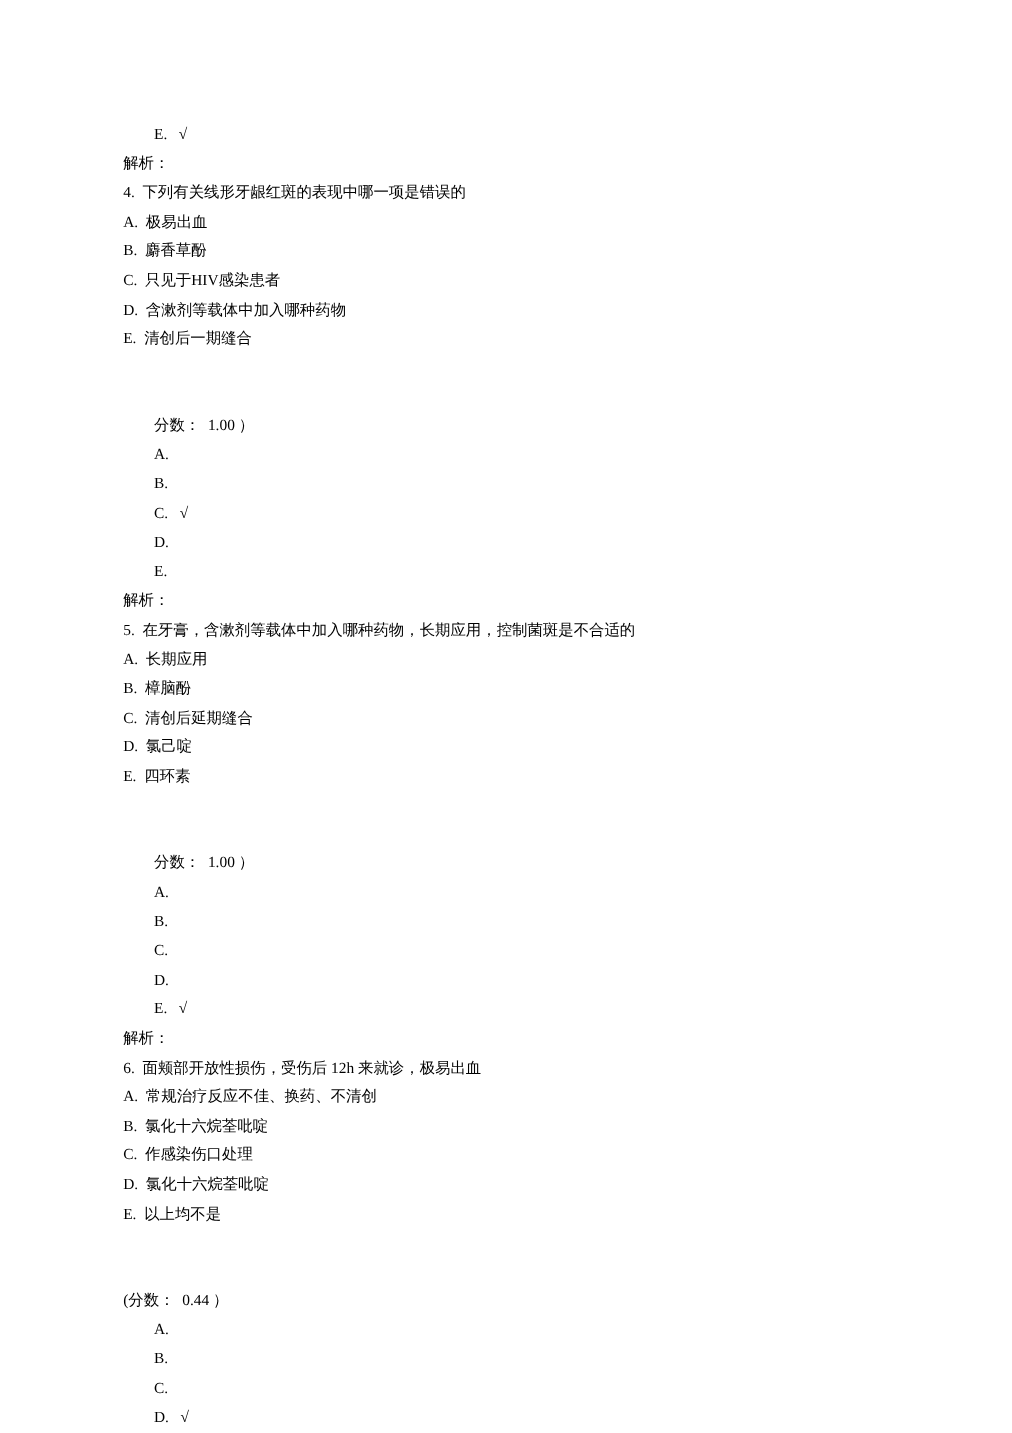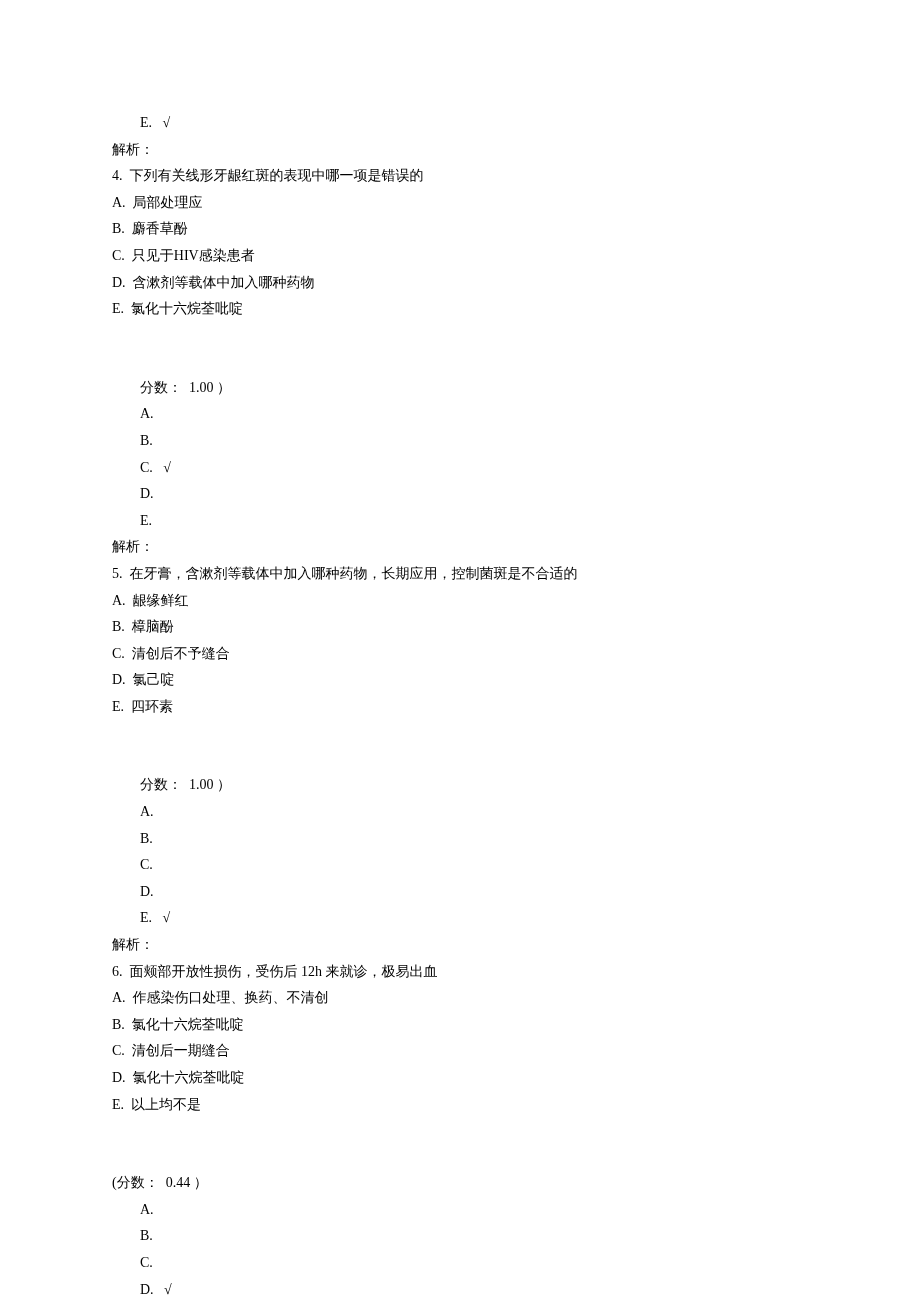--- a/index.html
+++ b/index.html
@@ -22,57 +22,57 @@
   .indent1 { padding-left: 28px; }
   .gap2 { height: 52px; }
 </style>
 </head>
 <body>
 
 <div class="line indent1">E.   √</div>
 <div class="line">解析：</div>
 
 <div class="line"><span>4.</span>  <span>下列有关线形牙龈红斑的表现中哪一项是错误的</span></div>
-<div class="line">A.  局部处理应</div>
+<div class="line">A.  极易出血</div>
 <div class="line">B.  麝香草酚</div>
 <div class="line">C.  只见于HIV感染患者</div>
 <div class="line">D.  含漱剂等载体中加入哪种药物</div>
-<div class="line">E.  氯化十六烷荃吡啶</div>
+<div class="line">E.  清创后一期缝合</div>
 
 <div class="gap2"></div>
 
 <div class="line indent1">分数：  1.00 ）</div>
 <div class="line indent1">A.</div>
 <div class="line indent1">B.</div>
 <div class="line indent1">C.   √</div>
 <div class="line indent1">D.</div>
 <div class="line indent1">E.</div>
 <div class="line">解析：</div>
 
 <div class="line"><span>5.</span>  <span>在牙膏，含漱剂等载体中加入哪种药物，长期应用，控制菌斑是不合适的</span></div>
-<div class="line">A.  龈缘鲜红</div>
+<div class="line">A.  长期应用</div>
 <div class="line">B.  樟脑酚</div>
-<div class="line">C.  清创后不予缝合</div>
+<div class="line">C.  清创后延期缝合</div>
 <div class="line">D.  氯己啶</div>
 <div class="line">E.  四环素</div>
 
 <div class="gap2"></div>
 
 <div class="line indent1">分数：  1.00 ）</div>
 <div class="line indent1">A.</div>
 <div class="line indent1">B.</div>
 <div class="line indent1">C.</div>
 <div class="line indent1">D.</div>
 <div class="line indent1">E.   √</div>
 <div class="line">解析：</div>
 
 <div class="line"><span>6.</span>  <span>面颊部开放性损伤，受伤后 12h 来就诊，极易出血</span></div>
-<div class="line">A.  作感染伤口处理、换药、不清创</div>
+<div class="line">A.  常规治疗反应不佳、换药、不清创</div>
 <div class="line">B.  氯化十六烷荃吡啶</div>
-<div class="line">C.  清创后一期缝合</div>
+<div class="line">C.  作感染伤口处理</div>
 <div class="line">D.  氯化十六烷荃吡啶</div>
 <div class="line">E.  以上均不是</div>
 
 <div class="gap2"></div>
 
 <div class="line">(分数：  0.44 ）</div>
 <div class="line indent1">A.</div>
 <div class="line indent1">B.</div>
 <div class="line indent1">C.</div>
 <div class="line indent1">D.   √</div>

